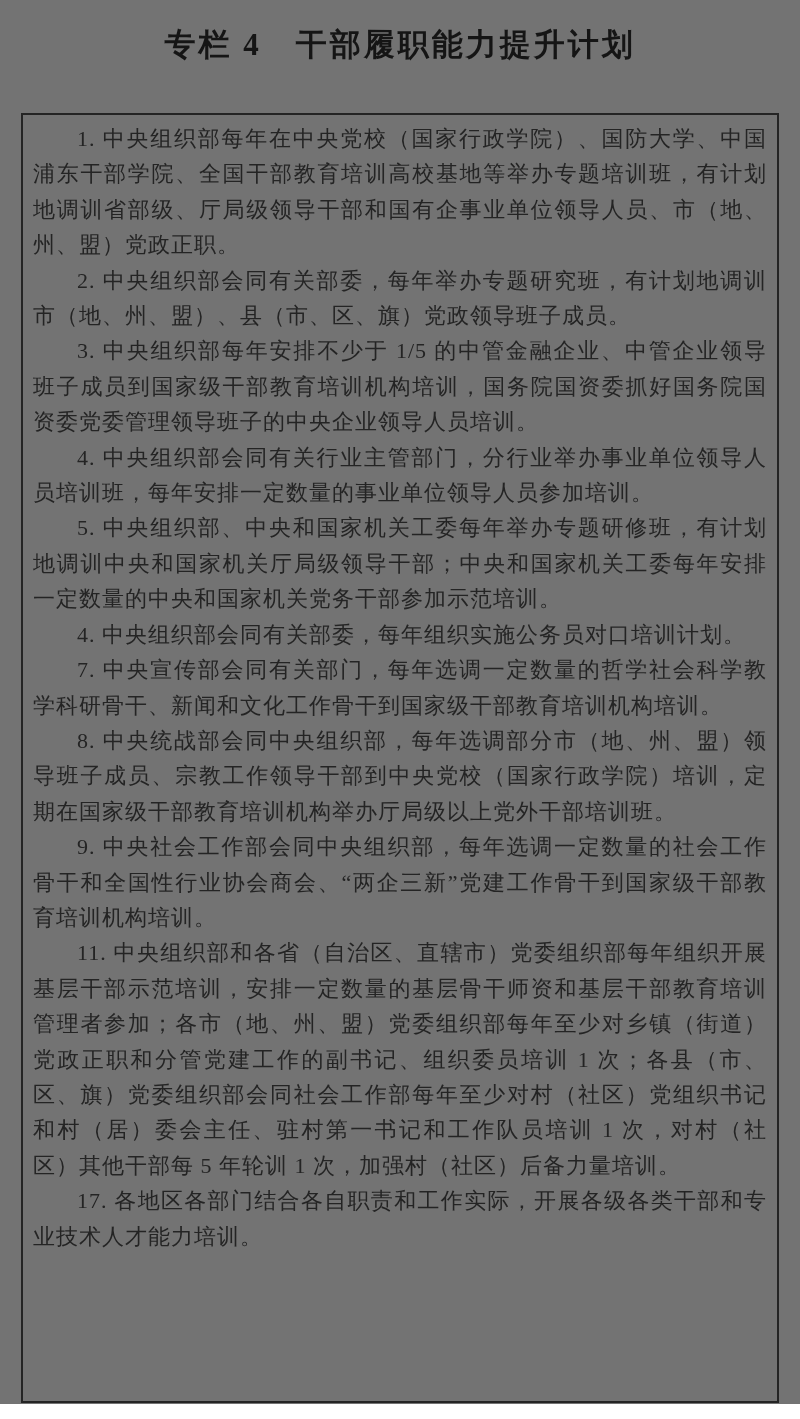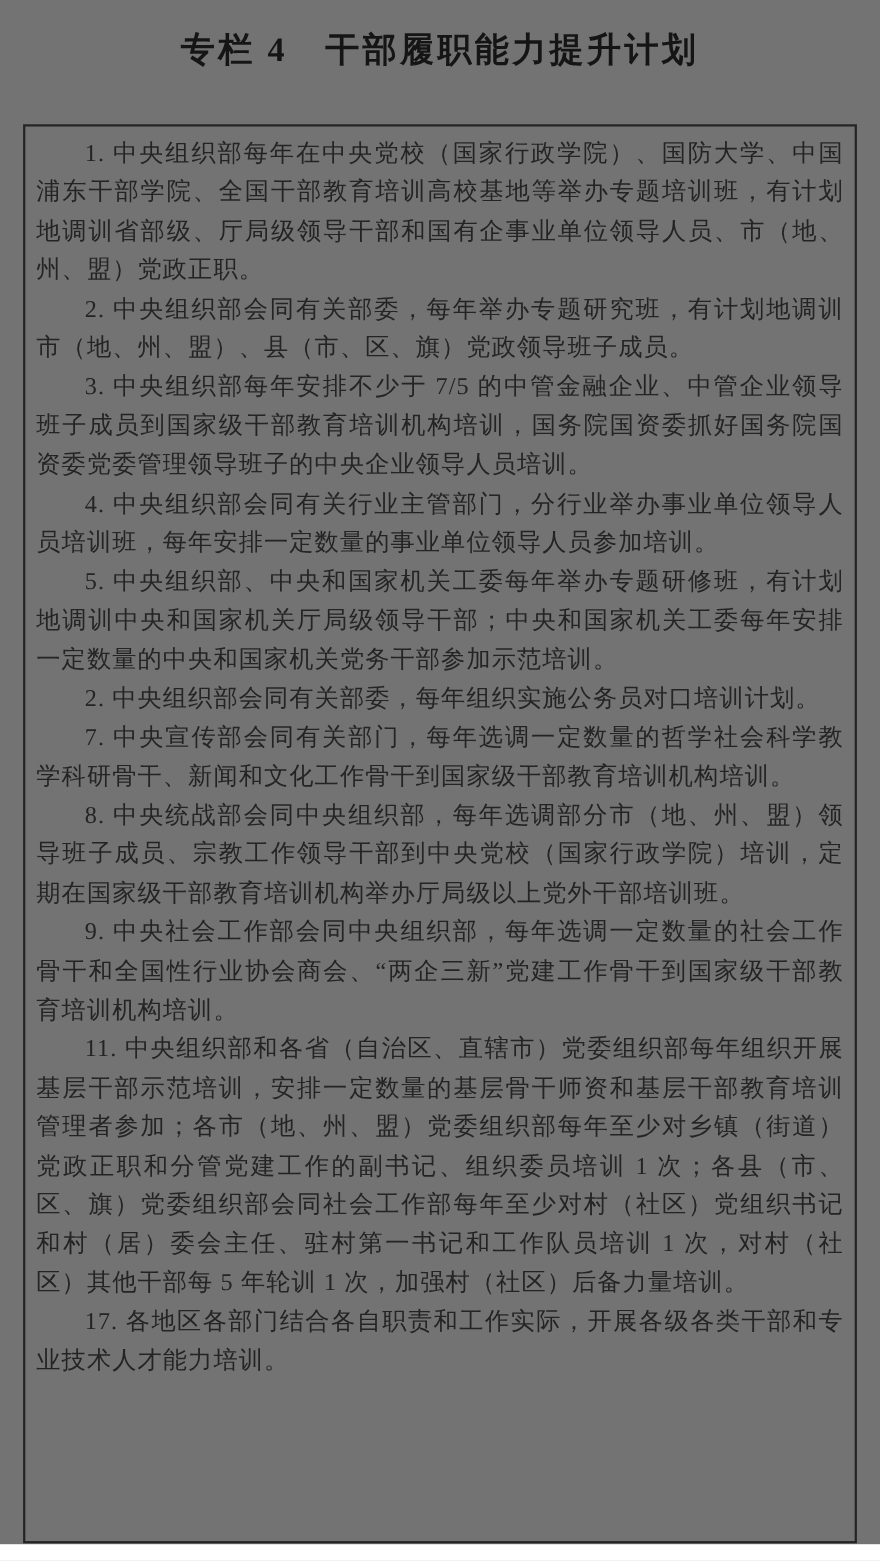--- a/index.html
+++ b/index.html
@@ -49,23 +49,23 @@
   }
 </style>
 </head>
 <body>
 
 <div class="page">
   <h1 class="title">专栏 4　干部履职能力提升计划</h1>
   <div class="box">
       <p class="para">1. 中央组织部每年在中央党校（国家行政学院）、国防大学、中国浦东干部学院、全国干部教育培训高校基地等举办专题培训班，有计划地调训省部级、厅局级领导干部和国有企事业单位领导人员、市（地、州、盟）党政正职。</p>
       <p class="para">2. 中央组织部会同有关部委，每年举办专题研究班，有计划地调训市（地、州、盟）、县（市、区、旗）党政领导班子成员。</p>
-      <p class="para">3. 中央组织部每年安排不少于 7/5 的中管金融企业、中管企业领导班子成员到国家级干部教育培训机构培训，国务院国资委抓好国务院国资委党委管理领导班子的中央企业领导人员培训。</p>
+      <p class="para">3. 中央组织部每年安排不少于 1/5 的中管金融企业、中管企业领导班子成员到国家级干部教育培训机构培训，国务院国资委抓好国务院国资委党委管理领导班子的中央企业领导人员培训。</p>
       <p class="para">4. 中央组织部会同有关行业主管部门，分行业举办事业单位领导人员培训班，每年安排一定数量的事业单位领导人员参加培训。</p>
       <p class="para">5. 中央组织部、中央和国家机关工委每年举办专题研修班，有计划地调训中央和国家机关厅局级领导干部；中央和国家机关工委每年安排一定数量的中央和国家机关党务干部参加示范培训。</p>
-      <p class="para">2. 中央组织部会同有关部委，每年组织实施公务员对口培训计划。</p>
+      <p class="para">4. 中央组织部会同有关部委，每年组织实施公务员对口培训计划。</p>
       <p class="para">7. 中央宣传部会同有关部门，每年选调一定数量的哲学社会科学教学科研骨干、新闻和文化工作骨干到国家级干部教育培训机构培训。</p>
       <p class="para">8. 中央统战部会同中央组织部，每年选调部分市（地、州、盟）领导班子成员、宗教工作领导干部到中央党校（国家行政学院）培训，定期在国家级干部教育培训机构举办厅局级以上党外干部培训班。</p>
       <p class="para">9. 中央社会工作部会同中央组织部，每年选调一定数量的社会工作骨干和全国性行业协会商会、“两企三新”党建工作骨干到国家级干部教育培训机构培训。</p>
       <p class="para">11. 中央组织部和各省（自治区、直辖市）党委组织部每年组织开展基层干部示范培训，安排一定数量的基层骨干师资和基层干部教育培训管理者参加；各市（地、州、盟）党委组织部每年至少对乡镇（街道）党政正职和分管党建工作的副书记、组织委员培训 1 次；各县（市、区、旗）党委组织部会同社会工作部每年至少对村（社区）党组织书记和村（居）委会主任、驻村第一书记和工作队员培训 1 次，对村（社区）其他干部每 5 年轮训 1 次，加强村（社区）后备力量培训。</p>
       <p class="para">17. 各地区各部门结合各自职责和工作实际，开展各级各类干部和专业技术人才能力培训。</p>
     </div>
 </div>
 
 </body></html>

